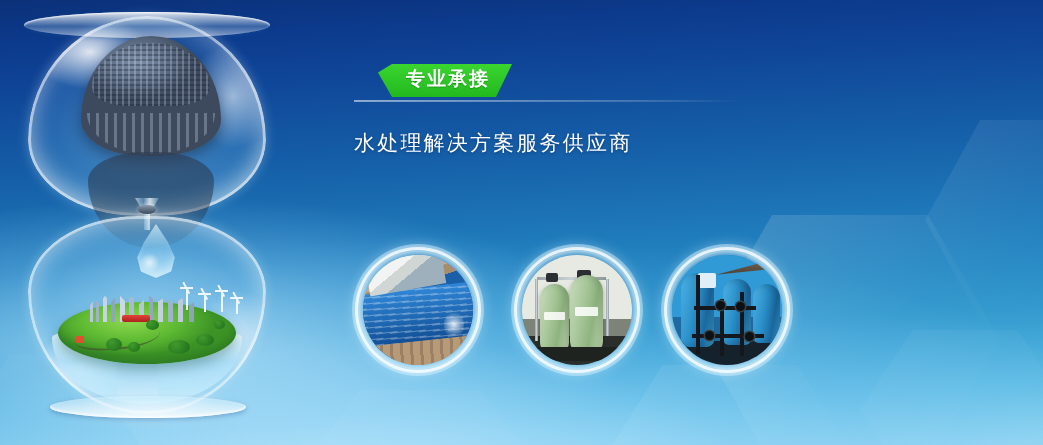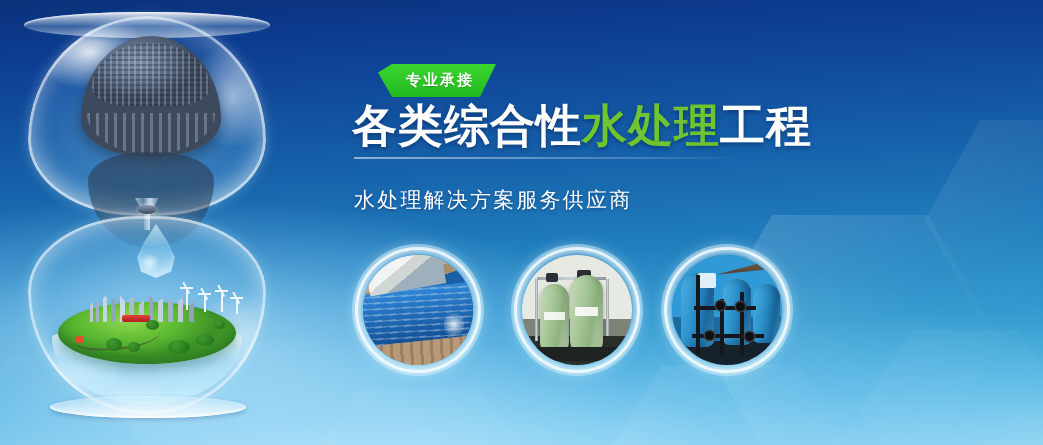--- a/index.html
+++ b/index.html
@@ -220,23 +220,23 @@
     background:linear-gradient(180deg,#3ad62f 0%, #22b81f 100%);
     clip-path:polygon(14px 0%, 100% 0%, calc(100% - 16px) 100%, 32px 100%, 22px 100%, 14px 100%, 0% 26%);
     margin-left:26px;
   }
   .badge-tail {
     position:absolute; left:40px; top:31px; width:16px; height:10px;
     background:#22b81f;
     clip-path:polygon(0 0, 100% 0, 34% 100%);
   }
   .badge-text {
-    font-size:15px; line-height:33px; color:#ffffff; letter-spacing:2px;
+    font-size:19px; line-height:33px; color:#ffffff; letter-spacing:2px;
     font-weight:700; text-shadow:0 1px 1px rgba(0,80,0,.35);
-    font-family:Liberation Serif, serif;
+    font-family:Liberation Mono, monospace;
   }
 
   .headline {
     margin-top:1px; font-size:45px; line-height:56px; font-weight:700;
     letter-spacing:1px; white-space:nowrap;
     font-family:"DejaVu Sans", sans-serif;
     text-shadow:0 2px 4px rgba(5,35,85,.55);
   }
   .headline .w { color:#ffffff; }
   .headline .g { color:#6fc42f; }
@@ -396,23 +396,20 @@
     <div class="rim-bot"></div>
   </div>
 
   <div class="textblock">
 
     <div class="badge">
       <span class="badge-text">专业承接</span>
       <span class="badge-tail"></span>
     </div>
 
-    <div class="headline">
-      <span class="w">各类综合性</span><span class="g">水处理</span><span class="w">工程</span>
-    </div>
 
     <div class="rule"></div>
     <div class="rule2"></div>
 
     <div class="tagline">水处理解决方案服务供应商</div>
   </div>
 
   <div class="circles">
 
     <div class="circle-wrap c1">

